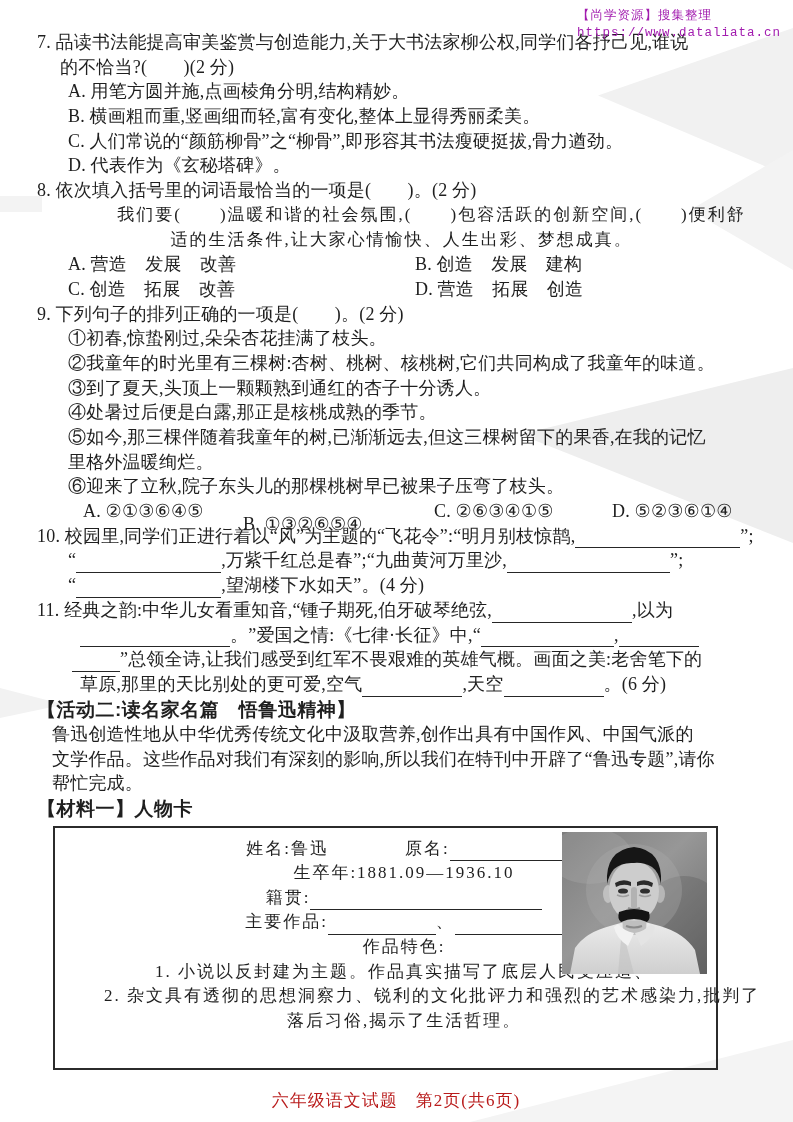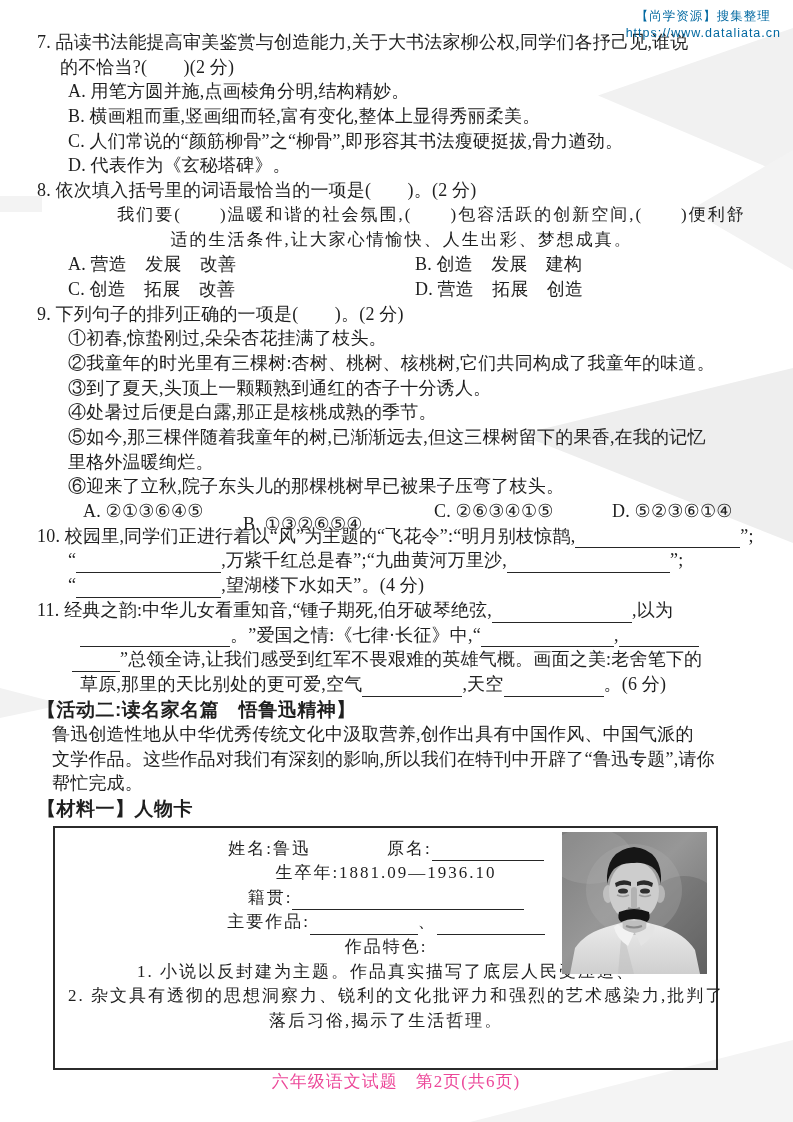--- a/index.html
+++ b/index.html
@@ -16,22 +16,22 @@
   .art{position:absolute;z-index:0;}
   .art1{left:598px;top:28px;width:195px;height:150px;background:#f1f1f1;clip-path:polygon(100% 0,0 45%,100% 100%);}
   .art2{left:520px;top:368px;width:273px;height:175px;background:#eeeeee;clip-path:polygon(0 38%,100% 0,100% 100%);}
   .art3{left:0;top:688px;width:64px;height:30px;background:#f2f2f2;clip-path:polygon(0 0,100% 55%,0 100%);}
   .art4{left:470px;top:1040px;width:323px;height:82px;background:#f4f4f4;clip-path:polygon(0 100%,100% 0,100% 100%);}
   .art5{left:0;top:196px;width:42px;height:16px;background:#f3f3f3;}
   .art6{left:690px;top:150px;width:103px;height:120px;background:#f3f3f3;clip-path:polygon(100% 0,0 50%,100% 100%);}
 
   .watermark{
     position:absolute;top:8px;right:12px;z-index:2;
-    text-align:center;font-family:Liberation Sans, sans-serif;
-    font-size:12.5px;line-height:17px;color:#0369a1;letter-spacing:1px;
+    text-align:left;font-family:Liberation Mono, monospace;
+    font-size:12.5px;line-height:17px;color:#a21caf;letter-spacing:1px;
   }
   .content{
     position:relative;z-index:1;
     padding:30px 38px 0 37px;
   }
   .line{
     height:24.7px;line-height:24.7px;
     font-size:18px;white-space:pre;letter-spacing:0.2px;
   }
   .ind-a{padding-left:23px;}  
@@ -54,25 +54,25 @@
     font-family:"Liberation Sans","DejaVu Sans",sans-serif;
     letter-spacing:0.5px;white-space:pre;
   }
   .card{
     position:relative;margin:4px 0 0 16px;
     width:636px;height:222px;
     border:2px solid #2b2b2b;
     padding:9px 12px 9px 13px;
     background:transparent;
   }
-  .card .line{height:24.6px;line-height:24.6px;}
+  .card .line{height:24.6px;line-height:24.6px;margin-left:36px;}
   .portrait{position:absolute;top:4px;right:9px;width:145px;height:142px;display:block;}
   .footer{
-    position:relative;z-index:1;text-align:center;
-    font-size:17px;letter-spacing:1px;white-space:pre;color:#ec4899;
+    position:relative;z-index:1;margin-top:19px;text-align:center;
+    font-size:17px;letter-spacing:1px;white-space:pre;color:#b91c1c;
   }
 </style>
 </head>
 <body>
 
 <div class="page">
 
   <div class="art art1"></div>
   <div class="art art2"></div>
   <div class="art art3"></div>

